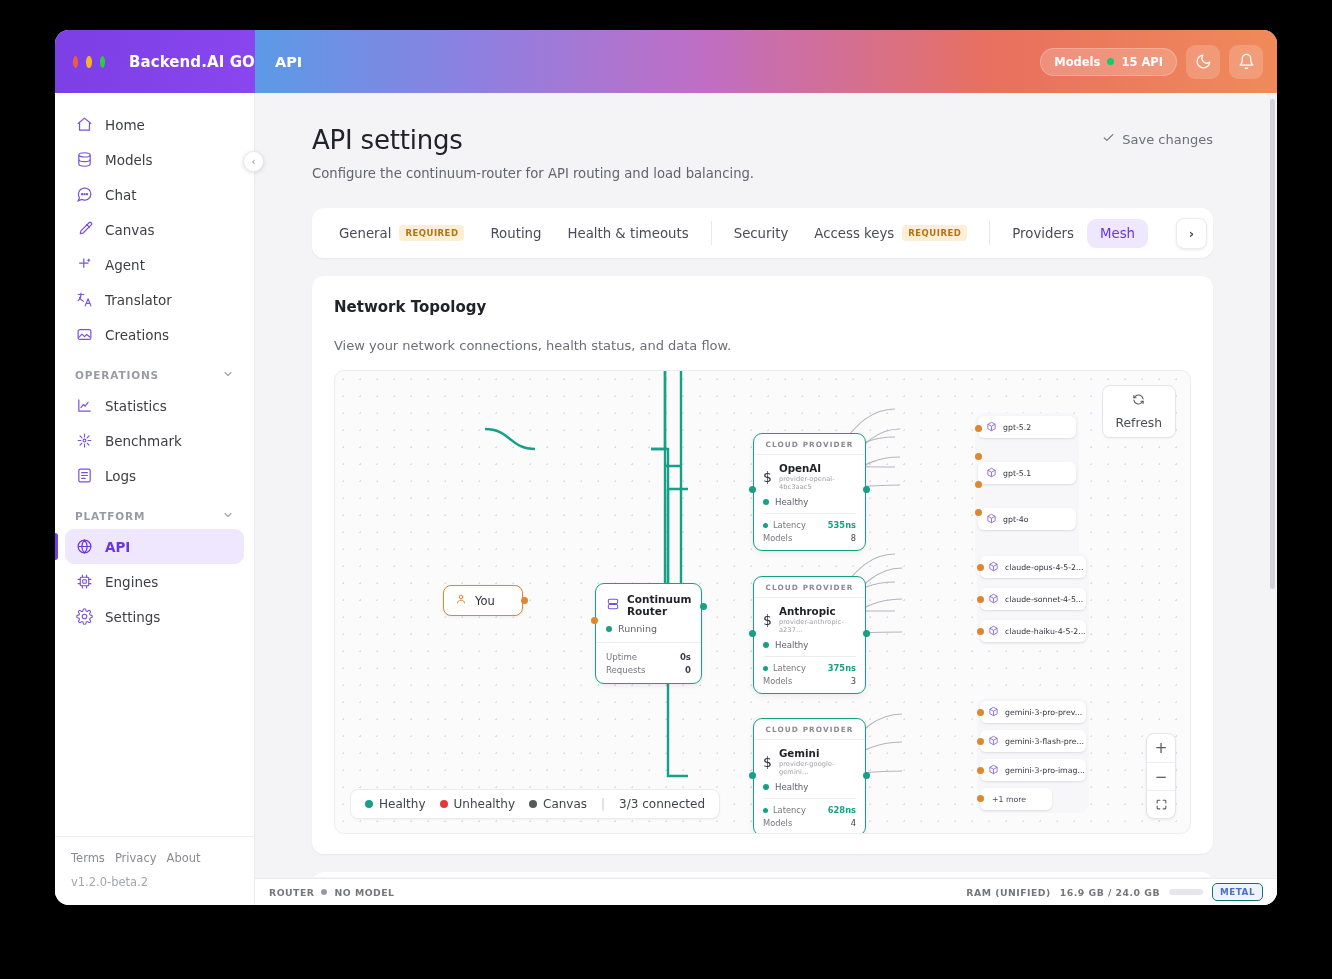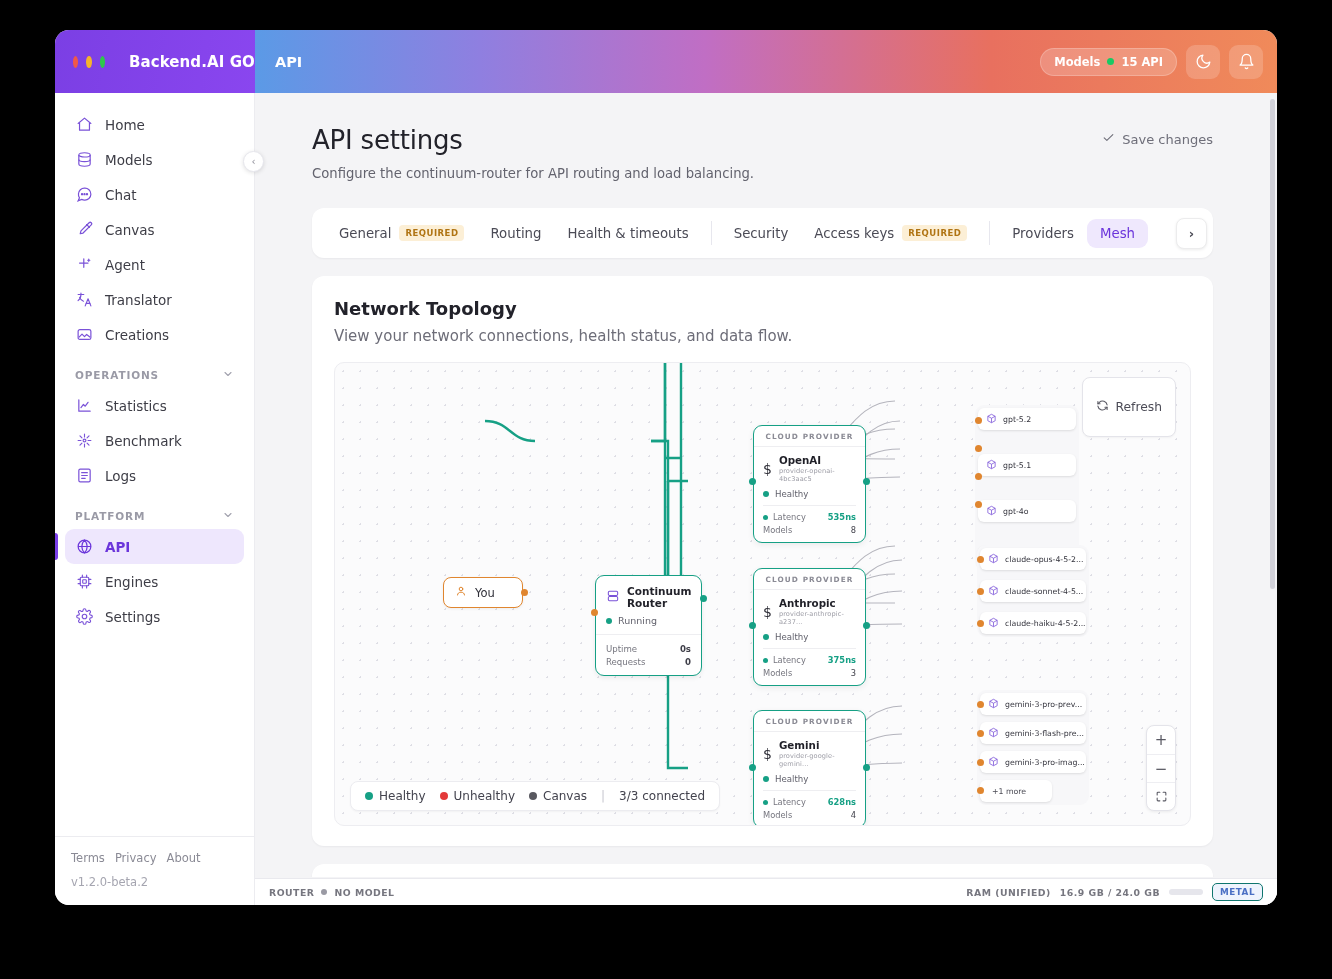--- a/index.html
+++ b/index.html
@@ -154,39 +154,40 @@
     background:#fff; border:1px solid #ececed;
     box-shadow:0 1px 3px rgba(0,0,0,.08);
     display:flex;align-items:center;justify-content:center;
     cursor:pointer; color:#4a4a55; font-size:13px; font-weight:700;
   }
   .card {
     margin-top: 18px; background:#fff; border-radius: 12px;
     padding: 22px 22px 20px 22px;
     box-shadow: 0 1px 2px rgba(20,20,40,.05);
   }
-  .card h2 { font-size:18px; font-weight:700; color:#22222a; }
-  .card .card-sub { margin-top:8px; font-size:15px; color:#6d6d78; }
+  .card h2 { font-size:15px; font-weight:700; color:#22222a; }
+  .card .card-sub { margin-top:22px; font-size:13px; color:#6d6d78; }
   
   .topo {
     margin-top: 17px;
     position:relative;
     height: 464px;
     border:1px solid #ededf1; border-radius:10px;
     background-color:#fbfbfc;
     background-image: radial-gradient(#dedee5 1px, transparent 1px);
     background-size: 17px 17px;
     overflow:hidden;
   }
   .refresh-btn {
     position:absolute; right:14px; top:14px; z-index:6;
     display:flex;align-items:center;gap:7px;
     background:#fff; border:1px solid #e4e4ea; border-radius:8px;
-    padding: 21px 13px; font-size:12.3px; color:#4c4c57; cursor:pointer;
+    padding: 7px 13px; font-size:12.3px; color:#4c4c57; cursor:pointer;
     box-shadow:0 1px 2px rgba(0,0,0,.04);
+    flex-direction:column;
   }
   .zoom-ctrls {
     position:absolute; right:14px; bottom:14px; z-index:6;
     background:#fff; border:1px solid #e4e4ea; border-radius:8px; overflow:hidden;
     box-shadow:0 1px 3px rgba(0,0,0,.07);
   }
   .zoom-ctrls div {
     width:28px;height:28px;display:flex;align-items:center;justify-content:center;
     color:#595963; cursor:pointer; font-size:15px;
   }

